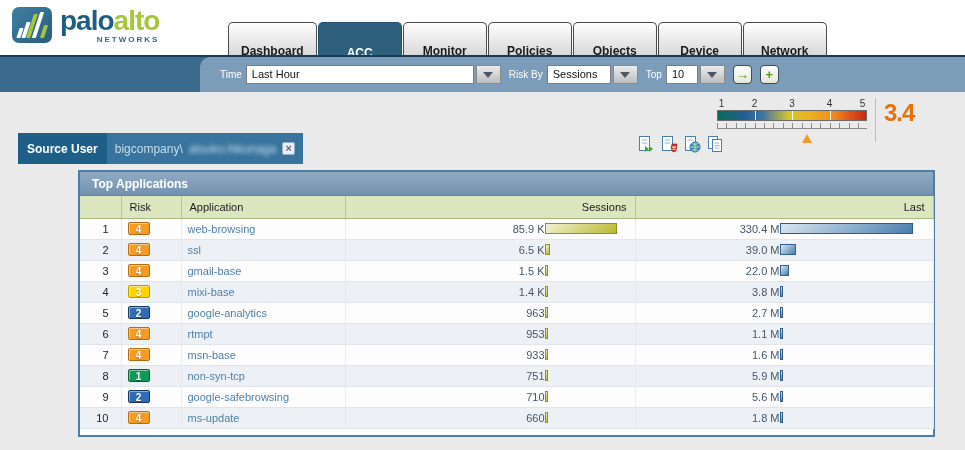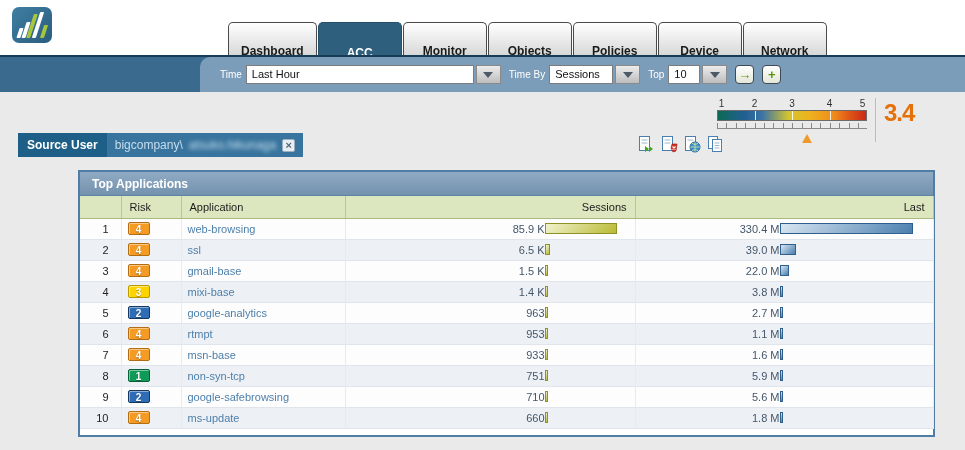--- a/index.html
+++ b/index.html
@@ -54,21 +54,21 @@
             background:linear-gradient(to right,#0c6a55 0%,#225f93 18%,#3c74a6 30%,#d6c52d 48%,#ecb21f 62%,#f18c1c 78%,#e05a17 88%,#c92817 100%); }
   .rm-div { position:absolute; top:1px; width:1px; height:9px; background:rgba(255,255,255,.85); }
   .rm-ruler { width:150px; height:6px; margin-top:2px; border-bottom:1px solid #8a8a8a;
               background:repeating-linear-gradient(to right,#8a8a8a 0 1px,transparent 1px 9.4px); }
   .rm-pointer { position:absolute; top:24px; width:0; height:0;
                 border-left:5px solid transparent; border-right:5px solid transparent; border-bottom:9px solid #f09a2e; }
   .rm-sep { position:absolute; left:875px; top:98px; width:1px; height:44px; background:#bcbcbc; }
   .rm-value { position:absolute; left:884px; top:99px; font-size:24px; font-weight:bold; color:#e5710a; letter-spacing:-1px; }
 
   
-  .filter { position:absolute; left:18px; top:133px; height:24px; display:flex; align-items:stretch; font-size:12px;justify-content:space-between; }
+  .filter { position:absolute; left:18px; top:133px; height:31px; display:flex; align-items:stretch; font-size:12px;justify-content:space-between; }
   .filter-label { background:#1d5f87; color:#fff; font-weight:bold; padding:0 9px; display:flex; align-items:center; }
   .filter-value { background:#38749d; color:#c6ddee; padding:0 8px; display:flex; align-items:center; gap:6px; }
   .redacted { filter:blur(2px); }
   .filter-close { width:13px; height:13px; background:#e8eef3; border:1px solid #9ab0c0; border-radius:2px;
                   color:#51677a; font-size:11px; line-height:10px; text-align:center; font-weight:bold; cursor:pointer; }
 
   
   .exports { position:absolute; left:637px; top:135px; display:flex; gap:5px; }
   .exports svg { cursor:pointer; }
 
@@ -103,41 +103,45 @@
 
   <div class="header">
     <div class="logo">
       <div class="logo-mark">
         <span class="lb1"></span>
           <span class="lb2"></span>
           <span class="lb3"></span>
           <span class="lb4"></span>
           <span class="lb5"></span>
       </div>
+      <div class="logo-text">
+        <div class="logo-word"><span class="w1">palo</span><span class="w2">alto</span></div>
+        <div class="logo-sub">NETWORKS</div>
+      </div>
     </div>
     <div class="tabs" id="tabs">
         <div class="tab">Dashboard</div>
         <div class="tab active">ACC</div>
         <div class="tab">Monitor</div>
+        <div class="tab">Policies</div>
         <div class="tab">Objects</div>
-        <div class="tab">Policies</div>
         <div class="tab">Device</div>
         <div class="tab">Network</div>
       </div>
   </div>
   <div class="topline"></div>
 
   <div class="toolbar">
     <div class="toolbar-panel">
       <span class="tb-label">Time</span>
       <span class="tb-input time-input">Last Hour</span>
       <span class="dd-btn">
           <i></i>
         </span>
-      <span class="tb-label">Time By</span>
+      <span class="tb-label">Risk By</span>
       <span class="tb-input sort-input">Sessions</span>
       <span class="dd-btn">
           <i></i>
         </span>
       <span class="tb-label">Top</span>
       <span class="tb-input top-input">10</span>
       <span class="dd-btn">
           <i></i>
         </span>
       <span class="gbtn">→</span>

